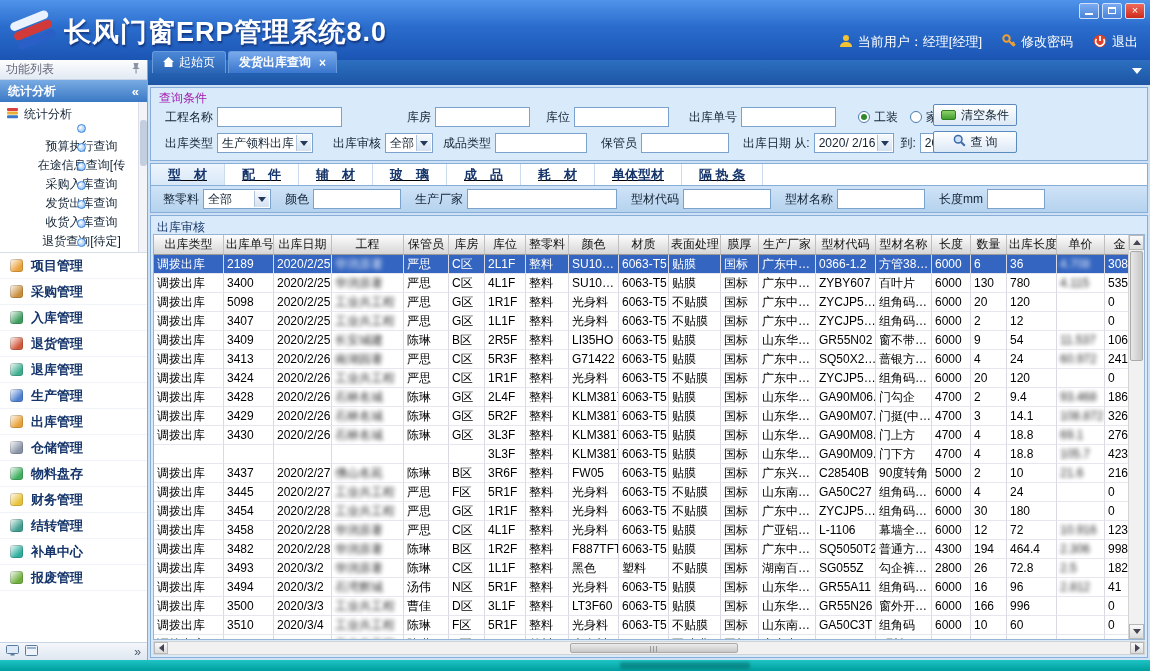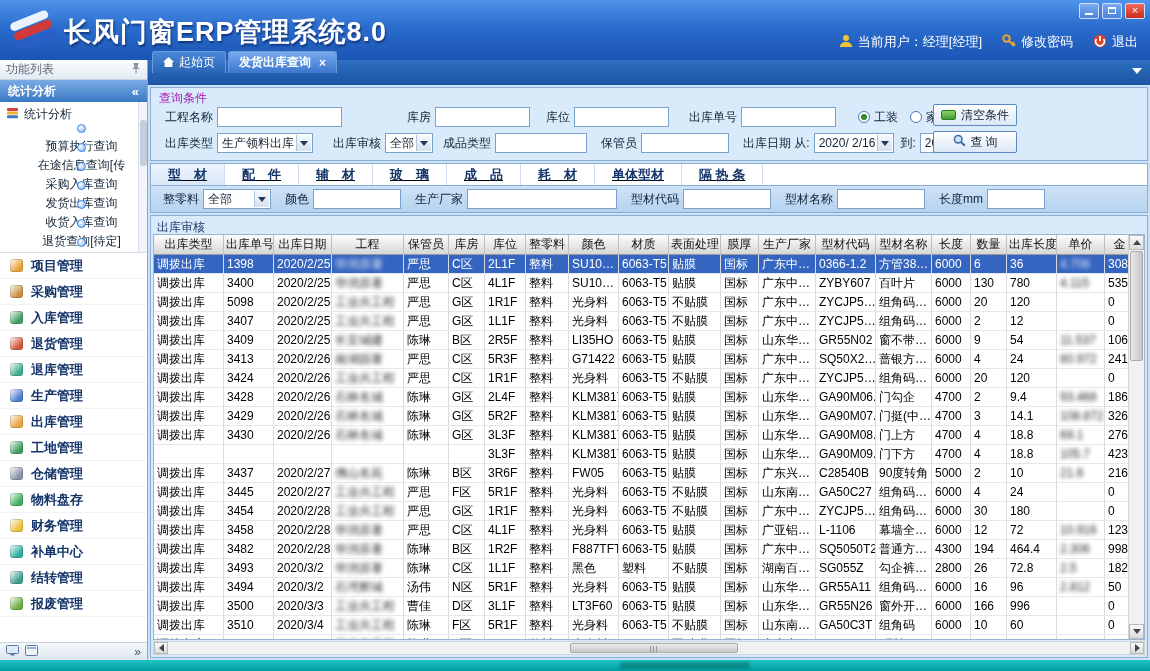--- a/index.html
+++ b/index.html
@@ -287,42 +287,38 @@
           </div>
           <div class="menu-item">
             <span class="mic" style="background: linear-gradient(135deg, rgb(255, 255, 255) 0%, rgb(77, 127, 208) 70%);"></span>
             <span>生产管理</span>
           </div>
           <div class="menu-item">
             <span class="mic" style="background: linear-gradient(135deg, rgb(255, 255, 255) 0%, rgb(233, 162, 59) 70%);"></span>
             <span>出库管理</span>
           </div>
           <div class="menu-item">
-            <span class="mic" style="background: linear-gradient(135deg, rgb(255, 255, 255) 0%, rgb(63, 158, 95) 70%);"></span>
-            <span>工地管理</span>
-          </div>
-          <div class="menu-item">
             <span class="mic" style="background: linear-gradient(135deg, rgb(255, 255, 255) 0%, rgb(138, 148, 168) 70%);"></span>
             <span>仓储管理</span>
           </div>
           <div class="menu-item">
             <span class="mic" style="background: linear-gradient(135deg, rgb(255, 255, 255) 0%, rgb(63, 174, 95) 70%);"></span>
             <span>物料盘存</span>
           </div>
           <div class="menu-item">
             <span class="mic" style="background: linear-gradient(135deg, rgb(255, 255, 255) 0%, rgb(233, 194, 59) 70%);"></span>
             <span>财务管理</span>
           </div>
           <div class="menu-item">
+            <span class="mic" style="background: linear-gradient(135deg, rgb(255, 255, 255) 0%, rgb(63, 158, 143) 70%);"></span>
+            <span>结转管理</span>
+          </div>
+          <div class="menu-item">
             <span class="mic" style="background: linear-gradient(135deg, rgb(255, 255, 255) 0%, rgb(47, 174, 158) 70%);"></span>
             <span>补单中心</span>
-          </div>
-          <div class="menu-item">
-            <span class="mic" style="background: linear-gradient(135deg, rgb(255, 255, 255) 0%, rgb(63, 158, 143) 70%);"></span>
-            <span>结转管理</span>
           </div>
           <div class="menu-item">
             <span class="mic" style="background: linear-gradient(135deg, rgb(255, 255, 255) 0%, rgb(111, 174, 63) 70%);"></span>
             <span>报废管理</span>
           </div>
         </div>
       <div class="sidebar-bottom">
         <span>
           <svg width="13" height="11" viewBox="0 0 13 11">
               <rect x="0.5" y="0.5" width="12" height="8" rx="1" fill="#dfeaf6" stroke="#5a7aa0"></rect>
@@ -491,21 +487,21 @@
                     <th>长度</th>
                     <th>数量</th>
                     <th>出库长度</th>
                     <th>单价</th>
                     <th>金</th>
                   </tr>
                 </thead>
                 <tbody>
                   <tr class="selected">
                     <td>调拨出库</td>
-                    <td>1398</td>
+                    <td>2189</td>
                     <td>2020/2/25</td>
                     <td><span class="blur">华润原著</span></td>
                     <td>严思</td>
                     <td>C区</td>
                     <td>2L1F</td>
                     <td>整料</td>
                     <td>SU10…</td>
                     <td>6063-T5</td>
                     <td>贴膜</td>
                     <td>国标</td>
@@ -883,21 +879,21 @@
                     <td>6063-T5</td>
                     <td>贴膜</td>
                     <td>国标</td>
                     <td>山东华…</td>
                     <td>GR55A11</td>
                     <td>组角码…</td>
                     <td>6000</td>
                     <td>16</td>
                     <td>96</td>
                     <td><span class="blur">2.812</span></td>
-                    <td>50</td>
+                    <td>41</td>
                   </tr>
                   <tr>
                     <td>调拨出库</td>
                     <td>3500</td>
                     <td>2020/3/3</td>
                     <td><span class="blur">工业共工程</span></td>
                     <td>曹佳</td>
                     <td>D区</td>
                     <td>3L1F</td>
                     <td>整料</td>

